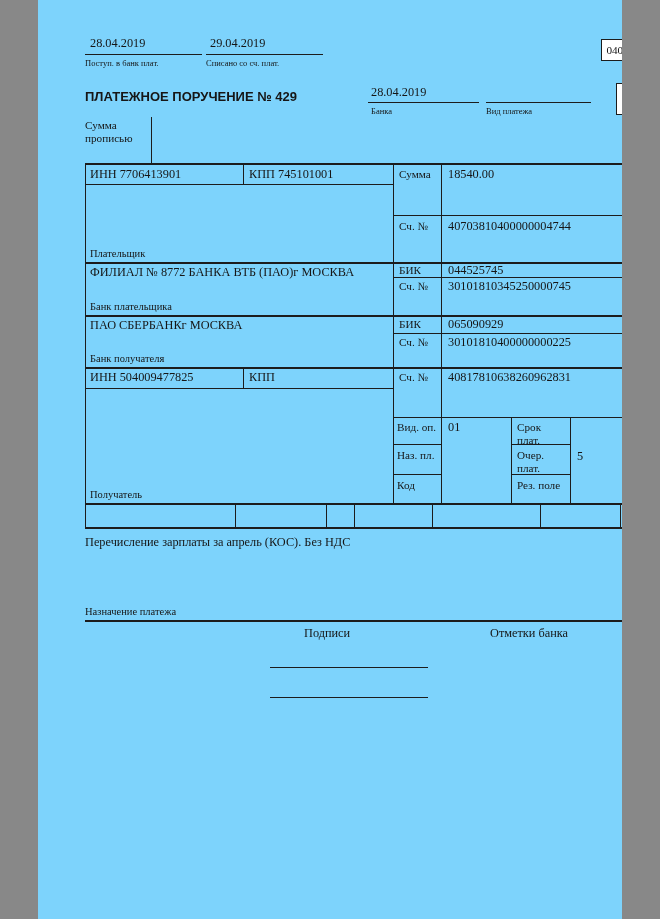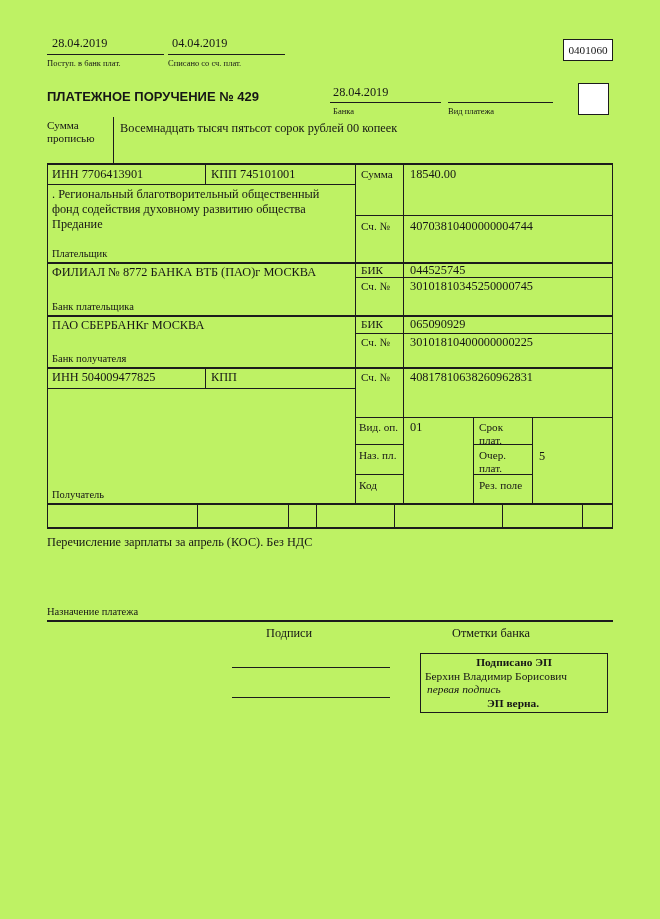--- a/index.html
+++ b/index.html
@@ -1,17 +1,17 @@
 <!DOCTYPE html>
 <html style="--stamp-blue: #2323bb;"><head>
 <meta charset="utf-8">
 <style>
   html,body{margin:0;padding:0;background:#888;}
   .page{
-    position:relative;width:660px;height:919px;background:#bef264;
+    position:relative;width:584px;height:919px;background:#7dd3fc;
     font-family:"Liberation Serif", serif;color:#161616;overflow:hidden;
     margin:0 auto;
   }
   .abs{position:absolute;white-space:nowrap;}
   .wrap{white-space:normal;}
   .sans{font-family:"Liberation Sans", sans-serif;}
   .b{font-weight:bold;}
   .i{font-style:italic;}
   .fs8{font-size:8.5px;line-height:10px;}
   .fs10{font-size:10.5px;line-height:12px;}
@@ -37,37 +37,36 @@
 </style>
 </head>
 <body>
 
 <div class="page">
 
   <div class="abs fs12" style="left:52px;top:36px">28.04.2019</div>
   <div class="hl" style="left:47px;top:54px;width:117px"></div>
   <div class="abs fs8" style="left:47px;top:58px">Поступ. в банк плат.</div>
 
-  <div class="abs fs12" style="left:172px;top:36px">04.04.2019</div>
+  <div class="abs fs12" style="left:172px;top:36px">29.04.2019</div>
   <div class="hl" style="left:168px;top:54px;width:117px"></div>
   <div class="abs fs8" style="left:168px;top:58px">Списано со сч. плат.</div>
 
   <div class="box fs11" style="left:563px;top:39px;width:48px;height:20px;text-align:center;line-height:20px">0401060</div>
 
   <div class="abs sans b fs13" style="left:47px;top:89px">ПЛАТЕЖНОЕ ПОРУЧЕНИЕ № 429</div>
   <div class="abs fs12" style="left:333px;top:85px">28.04.2019</div>
   <div class="hl" style="left:330px;top:102px;width:111px"></div>
   <div class="abs fs8" style="left:333px;top:106px">Банка</div>
   <div class="hl" style="left:448px;top:102px;width:105px"></div>
   <div class="abs fs8" style="left:448px;top:106px">Вид платежа</div>
   <div class="box" style="left:578px;top:83px;width:29px;height:30px"></div>
 
   <div class="abs fs11 wrap" style="left:47px;top:119px;width:62px">Сумма прописью</div>
   <div class="vl" style="left:113px;top:117px;height:46px"></div>
-  <div class="abs fs12" style="left:120px;top:121px">Восемнадцать тысяч пятьсот сорок рублей 00 копеек</div>
 
   <div class="tbl">
 
     <div class="hl2" style="left:0;top:0;width:566px"></div>
     <div class="hl" style="left:0;top:21px;width:308px"></div>
     <div class="hl" style="left:308px;top:52px;width:258px"></div>
     <div class="hl2" style="left:0;top:99px;width:566px"></div>
     <div class="hl" style="left:308px;top:114px;width:258px"></div>
     <div class="hl2" style="left:0;top:152px;width:566px"></div>
     <div class="hl" style="left:308px;top:170px;width:258px"></div>
@@ -94,21 +93,20 @@
     <div class="vl" style="left:241px;top:340px;height:24px"></div>
     <div class="vl" style="left:269px;top:340px;height:24px"></div>
     <div class="vl" style="left:347px;top:340px;height:24px"></div>
     <div class="vl" style="left:455px;top:340px;height:24px"></div>
     <div class="vl" style="left:535px;top:340px;height:24px"></div>
 
     <div class="abs fs12" style="left:5px;top:4px">ИНН 7706413901</div>
     <div class="abs fs12" style="left:164px;top:4px">КПП 745101001</div>
     <div class="abs fs11" style="left:314px;top:5px">Сумма</div>
     <div class="abs fs12" style="left:363px;top:4px">18540.00</div>
-    <div class="abs fs12 wrap" style="left:5px;top:24px;width:296px">. Региональный благотворительный общественный фонд содействия духовному развитию общества Предание</div>
     <div class="abs fs11" style="left:314px;top:57px">Сч. №</div>
     <div class="abs fs12" style="left:363px;top:56px">40703810400000004744</div>
     <div class="abs fs10" style="left:5px;top:85px">Плательщик</div>
 
     <div class="abs fs12" style="left:5px;top:102px">ФИЛИАЛ № 8772 БАНКА ВТБ (ПАО)г МОСКВА</div>
     <div class="abs fs11" style="left:314px;top:101px">БИК</div>
     <div class="abs fs12" style="left:363px;top:100px">044525745</div>
     <div class="abs fs11" style="left:314px;top:117px">Сч. №</div>
     <div class="abs fs12" style="left:363px;top:116px">30101810345250000745</div>
     <div class="abs fs10" style="left:5px;top:138px">Банк плательщика</div>
@@ -140,20 +138,14 @@
   <div class="abs fs10" style="left:47px;top:606px">Назначение платежа</div>
   <div class="hl2" style="left:47px;top:620px;width:566px"></div>
 
   <div class="abs fs12" style="left:266px;top:626px">Подписи</div>
   <div class="abs fs12" style="left:452px;top:626px">Отметки банка</div>
 
   <div class="hl" style="left:232px;top:667px;width:158px"></div>
   <div class="hl" style="left:232px;top:697px;width:158px"></div>
 
 
-  <div class="esign">
-    <div class="b" style="text-align:center">Подписано ЭП</div>
-    <div>Берхин Владимир Борисович</div>
-    <div class="i" style="padding-left:2px">первая подпись</div>
-    <div class="b" style="padding-left:62px">ЭП верна.</div>
-  </div>
 
 </div>
 
 </body></html>

